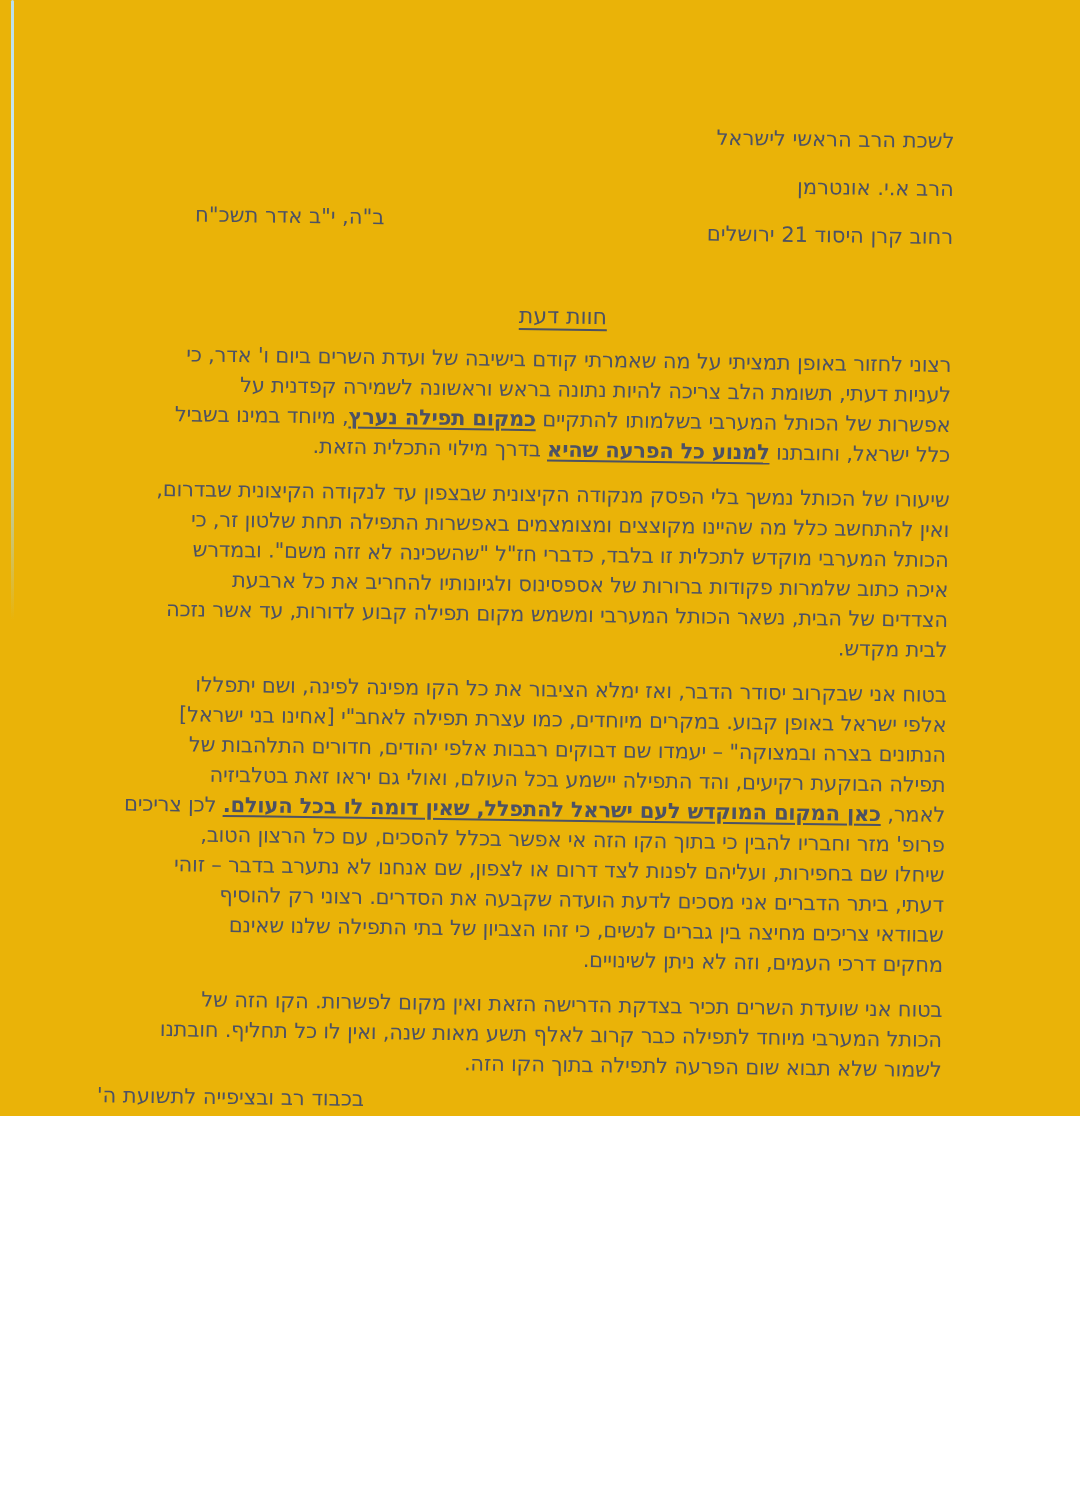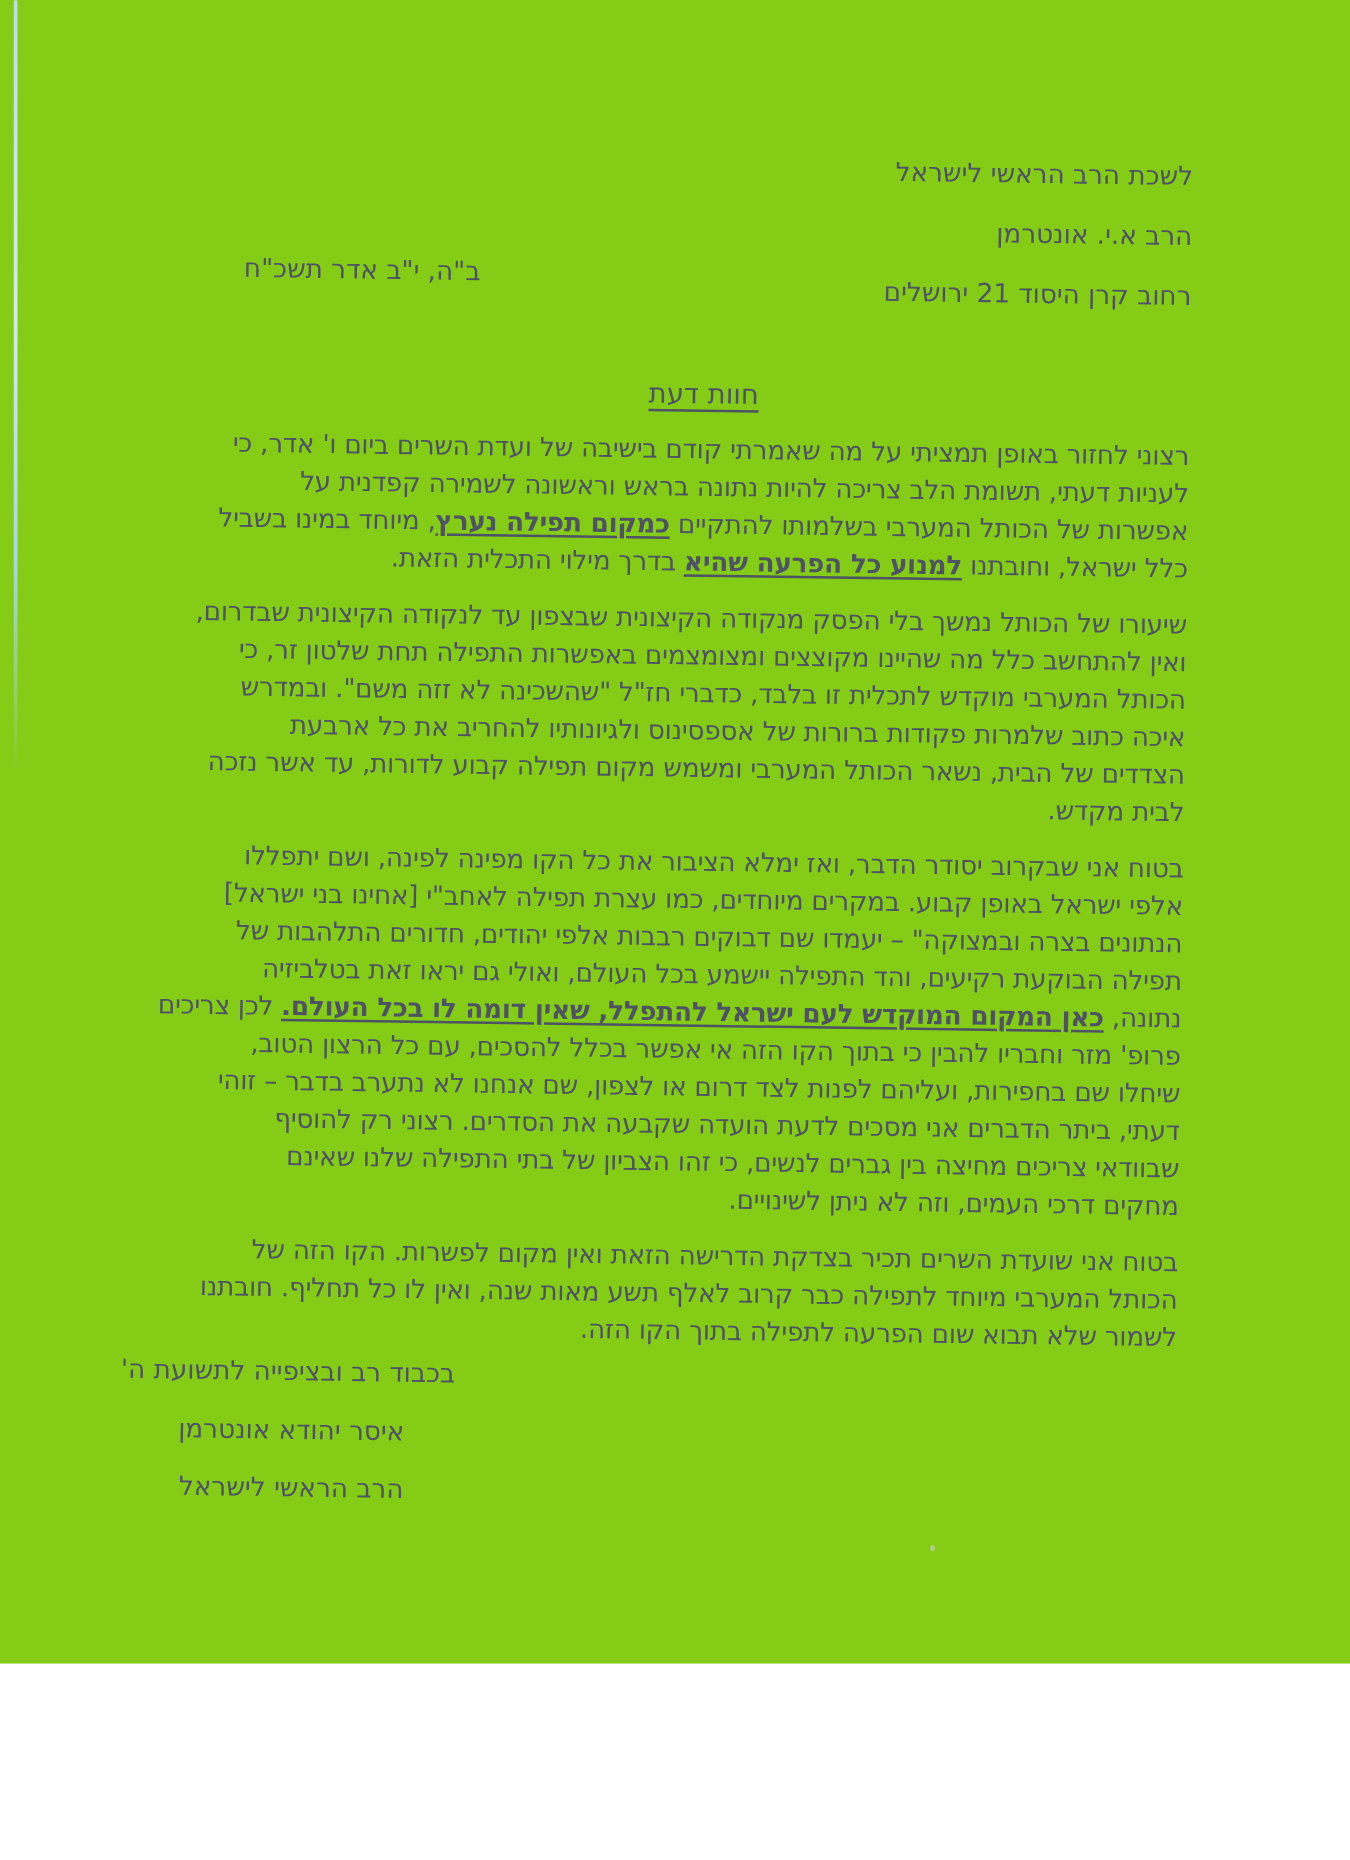--- a/index.html
+++ b/index.html
@@ -1,20 +1,20 @@
 <!DOCTYPE html>
 <html lang="he"><head>
 <meta charset="utf-8">
 <style>
   html, body { margin: 0; padding: 0; background: #ffffff; }
   .page {
     position: relative;
     width: 1080px;
-    height: 1331px;
-    background: #84cc16;
+    height: 1116px;
+    background: #eab308;
     overflow: hidden;
     font-family: "DejaVu Sans", "Liberation Sans", sans-serif;
     color: #4d5264;
   }
   
   .scan-line {
     position: absolute;
     left: 11px; top: 0;
     width: 3px; height: 620px;
     background: linear-gradient(180deg,
@@ -129,21 +129,21 @@
           <div class="line"><span>הכותל המערבי מוקדש לתכלית זו בלבד, כדברי חז"ל "שהשכינה לא זזה משם". ובמדרש</span></div>
           <div class="line"><span>איכה כתוב שלמרות פקודות ברורות של אספסינוס ולגיונותיו להחריב את כל ארבעת</span></div>
           <div class="line"><span>הצדדים של הבית, נשאר הכותל המערבי ומשמש מקום תפילה קבוע לדורות, עד אשר נזכה</span></div>
           <div class="line"><span>לבית מקדש.</span></div>
         </div>
         <div class="para">
           <div class="line"><span>בטוח אני שבקרוב יסודר הדבר, ואז ימלא הציבור את כל הקו מפינה לפינה, ושם יתפללו</span></div>
           <div class="line"><span>אלפי ישראל באופן קבוע. במקרים מיוחדים, כמו עצרת תפילה לאחב"י [אחינו בני ישראל]</span></div>
           <div class="line"><span>הנתונים בצרה ובמצוקה" – יעמדו שם דבוקים רבבות אלפי יהודים, חדורים התלהבות של</span></div>
           <div class="line"><span>תפילה הבוקעת רקיעים, והד התפילה יישמע בכל העולם, ואולי גם יראו זאת בטלביזיה</span></div>
-          <div class="line"><span>נתונה, </span><span class="em">כאן המקום המוקדש לעם ישראל להתפלל, שאין דומה לו בכל העולם.</span><span> לכן צריכים</span></div>
+          <div class="line"><span>לאמר, </span><span class="em">כאן המקום המוקדש לעם ישראל להתפלל, שאין דומה לו בכל העולם.</span><span> לכן צריכים</span></div>
           <div class="line"><span>פרופ' מזר וחבריו להבין כי בתוך הקו הזה אי אפשר בכלל להסכים, עם כל הרצון הטוב,</span></div>
           <div class="line"><span>שיחלו שם בחפירות, ועליהם לפנות לצד דרום או לצפון, שם אנחנו לא נתערב בדבר – זוהי</span></div>
           <div class="line"><span>דעתי, ביתר הדברים אני מסכים לדעת הועדה שקבעה את הסדרים. רצוני רק להוסיף</span></div>
           <div class="line"><span>שבוודאי צריכים מחיצה בין גברים לנשים, כי זהו הצביון של בתי התפילה שלנו שאינם</span></div>
           <div class="line"><span>מחקים דרכי העמים, וזה לא ניתן לשינויים.</span></div>
         </div>
         <div class="para">
           <div class="line"><span>בטוח אני שועדת השרים תכיר בצדקת הדרישה הזאת ואין מקום לפשרות. הקו הזה של</span></div>
           <div class="line"><span>הכותל המערבי מיוחד לתפילה כבר קרוב לאלף תשע מאות שנה, ואין לו כל תחליף. חובתנו</span></div>
           <div class="line"><span>לשמור שלא תבוא שום הפרעה לתפילה בתוך הקו הזה.</span></div>

